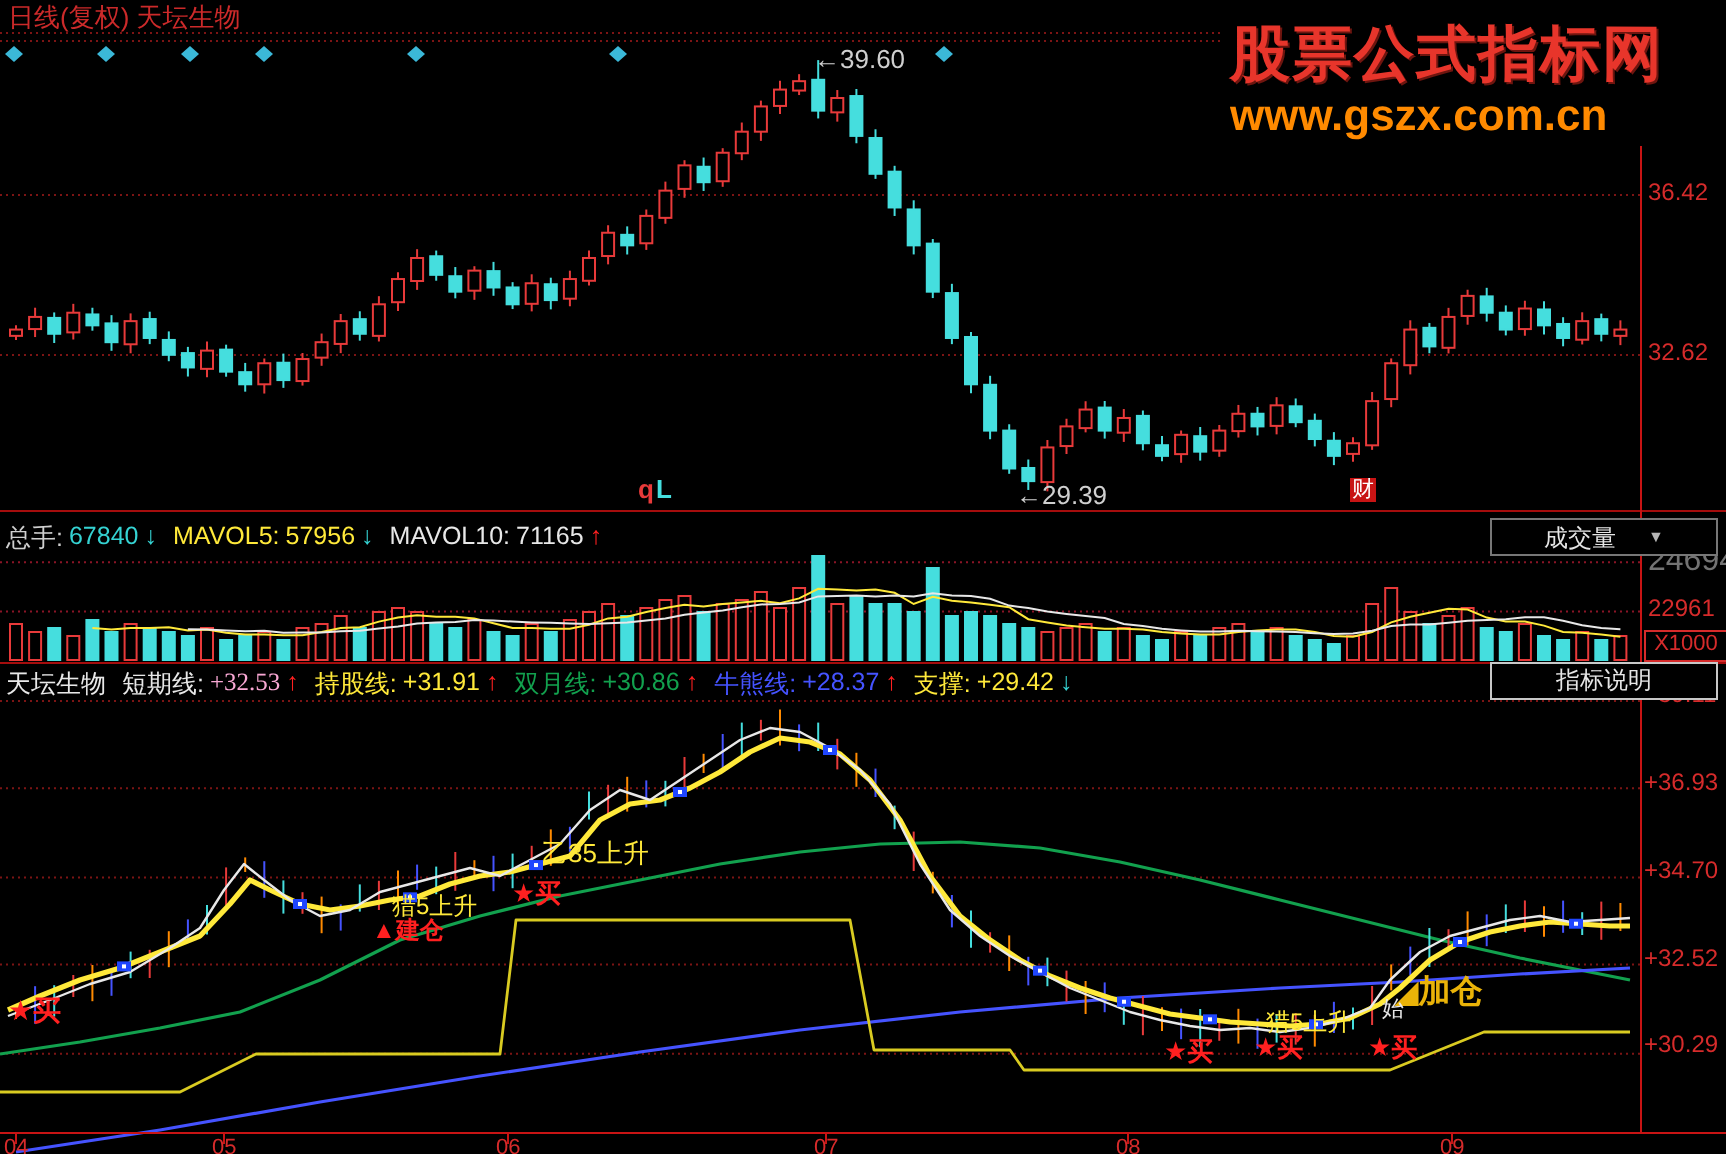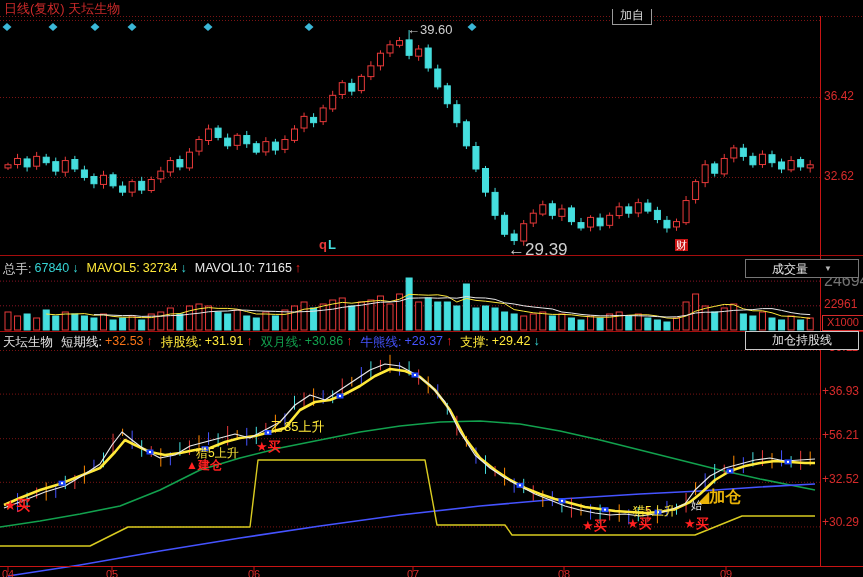--- a/index.html
+++ b/index.html
@@ -443,51 +443,53 @@
       <line x1="413" y1="566" x2="413" y2="572" stroke="#c81414" stroke-width="1"></line>
       <line x1="564" y1="566" x2="564" y2="572" stroke="#c81414" stroke-width="1"></line>
       <line x1="726" y1="566" x2="726" y2="572" stroke="#c81414" stroke-width="1"></line>
     </g>
   </svg>
 
 <div id="title-bar" class="txt">日线(复权) 天坛生物</div>
 <div id="add-btn" class="abs">加自</div>
 
 <div id="watermark" class="abs">
+  <div id="wm1">股票公式指标网</div>
+  <div id="wm2">www.gszx.com.cn</div>
 </div>
 
 <div id="vol-hdr" class="hdr">
   <span class="rdgrp">
     <span style="color: rgb(207, 207, 207);">总手:</span>
     <span style="color: rgb(53, 211, 211);">67840</span>
     <span style="color: rgb(53, 211, 211);">↓</span>
   </span>
   <span class="rdgrp">
     <span style="color: rgb(255, 233, 58);">MAVOL5:</span>
-    <span style="color: rgb(255, 233, 58);">32734</span>
+    <span style="color: rgb(255, 233, 58);">57956</span>
     <span style="color: rgb(53, 211, 211);">↓</span>
   </span>
   <span class="rdgrp">
     <span style="color: rgb(232, 232, 232);">MAVOL10:</span>
     <span style="color: rgb(232, 232, 232);">71165</span>
     <span style="color: rgb(255, 32, 32);">↑</span>
   </span>
 </div>
 
 <div id="vol-selector" class="panel-btn">
   <span>成交量</span>
   <span class="chev">▼</span>
 </div>
 <div id="unit-box" style="top: 315px;">X1000</div>
 
 <div id="ind-hdr" class="hdr">
   <span style="color:#e8e8e8">天坛生物</span>
   <span class="rdgrp">
     <span class="ilabel" style="color: rgb(232, 232, 232);">短期线:</span>
-    <span class="ival" style="color: #f97316;">+32.53</span>
+    <span class="ival" style="color: #f9a8d4; font-family: Liberation Serif, serif;">+32.53</span>
     <span class="iarrow" style="color: rgb(255, 32, 32);">↑</span>
   </span>
   <span class="rdgrp">
     <span class="ilabel" style="color: rgb(255, 233, 58);">持股线:</span>
     <span class="ival" style="color: rgb(255, 233, 58);">+31.91</span>
     <span class="iarrow" style="color: rgb(255, 32, 32);">↑</span>
   </span>
   <span class="rdgrp">
     <span class="ilabel" style="color: rgb(18, 161, 78);">双月线:</span>
     <span class="ival" style="color: rgb(18, 161, 78);">+30.86</span>
@@ -498,46 +500,46 @@
     <span class="ival" style="color: rgb(69, 83, 255);">+28.37</span>
     <span class="iarrow" style="color: rgb(255, 32, 32);">↑</span>
   </span>
   <span class="rdgrp">
     <span class="ilabel" style="color: rgb(255, 233, 58);">支撑:</span>
     <span class="ival" style="color: rgb(255, 233, 58);">+29.42</span>
     <span class="iarrow" style="color: rgb(53, 211, 211);">↓</span>
   </span>
 </div>
 
-<div id="ind-help" class="panel-btn">加仓持股线</div>
+<div id="ind-help" class="panel-btn">指标说明</div>
 
 <div id="overlays">
     <span class="txt" style="left: 407px; top: 23px; color: rgb(207, 207, 207); font-size: 13px;">←39.60</span>
-    <span class="txt" style="left: 508px; top: 241px; color: rgb(207, 207, 207); font-size: 17px;">←29.39</span>
+    <span class="txt" style="left: 508px; top: 241px; color: rgb(207, 207, 207); font-size: 13px;">←29.39</span>
     <span class="txt" style="left: 319px; top: 238px; color: rgb(232, 58, 58); font-size: 13px; font-weight: bold;">q</span>
     <span class="txt" style="left: 328px; top: 238px; color: rgb(69, 222, 222); font-size: 13px; font-weight: bold;">L</span>
     <span class="txt" style="left: 675px; top: 239px; color: rgb(255, 255, 255); font-size: 11px; background: rgb(200, 20, 20); padding: 0px 1px;">财</span>
     <span class="txt" style="left: 4px; top: 498px; color: rgb(255, 32, 32); font-size: 14px; font-weight: bold;">★买</span>
     <span class="txt" style="left: 196px; top: 447px; color: rgb(255, 233, 58); font-size: 12px;">猎5上升</span>
     <span class="txt" style="left: 186px; top: 459px; color: rgb(255, 32, 32); font-size: 12px; font-weight: bold;">▲建仓</span>
     <span class="txt" style="left: 256px; top: 440px; color: rgb(255, 32, 32); font-size: 13px; font-weight: bold;">★买</span>
     <span class="txt" style="left: 271px; top: 420px; color: rgb(255, 233, 58); font-size: 13px;">乙35上升</span>
     <span class="txt" style="left: 582px; top: 519px; color: rgb(255, 32, 32); font-size: 13px; font-weight: bold;">★买</span>
     <span class="txt" style="left: 633px; top: 505px; color: rgb(255, 233, 58); font-size: 12px;">猎5上升</span>
     <span class="txt" style="left: 627px; top: 517px; color: rgb(255, 32, 32); font-size: 13px; font-weight: bold;">★买</span>
     <span class="txt" style="left: 684px; top: 517px; color: rgb(255, 32, 32); font-size: 13px; font-weight: bold;">★买</span>
     <span class="txt" style="left: 697px; top: 488px; color: #eab308; font-size: 16px; font-weight: bold;">◢加仓</span>
     <span class="txt" style="left: 691px; top: 499px; color: rgb(232, 232, 232); font-size: 11px;">始</span>
     <span class="txt" style="left: 824px; top: 90px; color: rgb(214, 43, 43); font-size: 12px;">36.42</span>
     <span class="txt" style="left: 824px; top: 170px; color: rgb(214, 43, 43); font-size: 12px;">32.62</span>
     <span class="txt" style="left: 824px; top: 272px; color: #737373; font-size: 16px;">24694</span>
     <span class="txt" style="left: 824px; top: 298px; color: rgb(214, 43, 43); font-size: 12px;">22961</span>
     <span class="txt" style="left: 822px; top: 341px; color: rgb(214, 43, 43); font-size: 12px;">+39.11</span>
     <span class="txt" style="left: 822px; top: 385px; color: rgb(214, 43, 43); font-size: 12px; text-align: right;">+36.93</span>
-    <span class="txt" style="left: 822px; top: 429px; color: rgb(214, 43, 43); font-size: 12px;">+56.21</span>
+    <span class="txt" style="left: 822px; top: 429px; color: rgb(214, 43, 43); font-size: 12px;">+34.70</span>
     <span class="txt" style="left: 822px; top: 473px; color: rgb(214, 43, 43); font-size: 12px;">+32.52</span>
     <span class="txt" style="left: 822px; top: 516px; color: rgb(214, 43, 43); font-size: 12px;">+30.29</span>
     <span class="month" style="left: 2px;">04</span>
     <span class="month" style="left: 106px;">05</span>
     <span class="month" style="left: 248px;">06</span>
     <span class="month" style="left: 407px;">07</span>
     <span class="month" style="left: 558px;">08</span>
     <span class="month" style="left: 720px;">09</span>
   </div>
 

